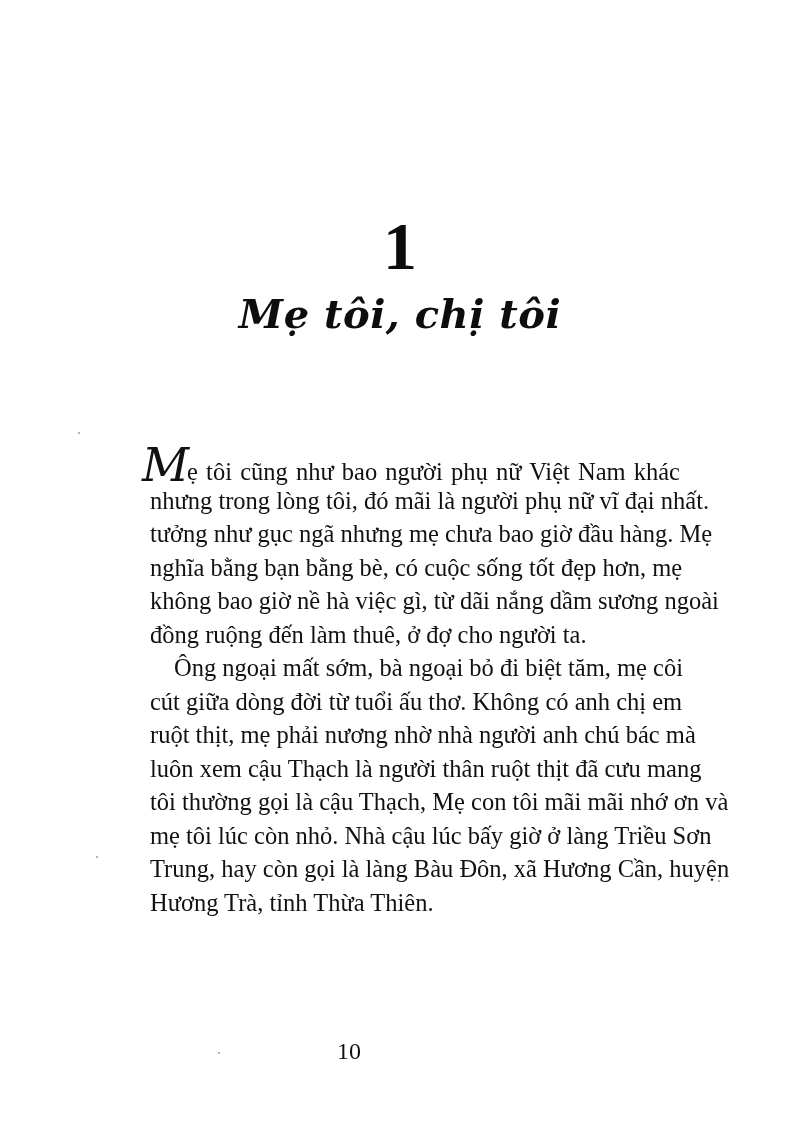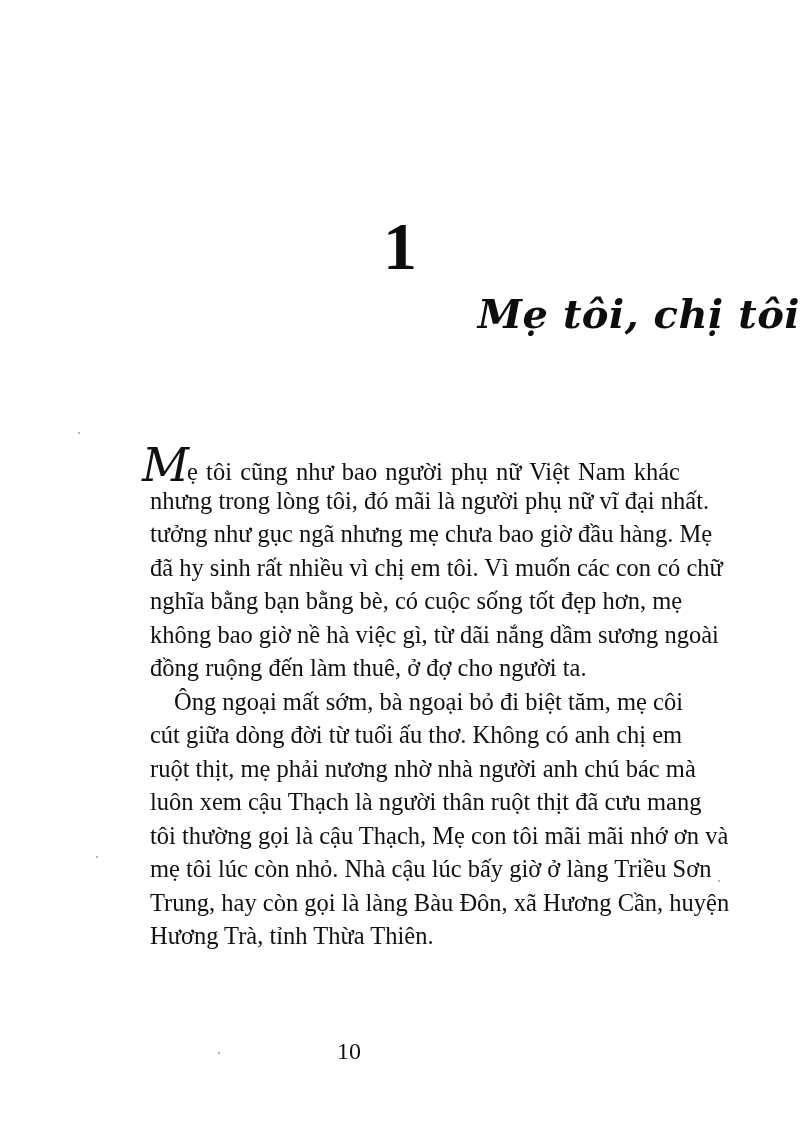--- a/index.html
+++ b/index.html
@@ -31,21 +31,21 @@
       font-weight: bold;
       font-size: 68px;
       line-height: 80px;
       color: #0d0d0d;
     }
     .chapter-title {
       position: absolute;
       left: 0;
       width: 800px;
       top: 286px;
-      text-align: right;
+      text-align: center;
       font-family: "DejaVu Serif", "Liberation Serif", serif;
       font-style: italic;
       font-weight: bold;
       font-size: 40px;
       line-height: 56px;
       color: #0d0d0d;
       letter-spacing: 0.5px;
     }
     .body-text {
       position: absolute;
@@ -112,21 +112,20 @@
 <div class="page">
 
   <div class="chapter-number">1</div>
   <div class="chapter-title">Mẹ tôi, chị tôi</div>
 
   <div class="body-text">
     <div class="para1">
       <span class="line first-line"><span style="padding-left:0"></span><span class="drop-cap">M</span><span>ẹ tôi cũng như bao người phụ nữ Việt Nam khác</span></span>
       <span class="line">nhưng trong lòng tôi, đó mãi là người phụ nữ vĩ đại nhất.</span>
       <span class="line">tưởng như gục ngã nhưng mẹ chưa bao giờ đầu hàng. Mẹ</span>
-      <span class="line">đã hy sinh rất nhiều vì chị em tôi. Vì muốn các con có chữ</span>
       <span class="line">nghĩa bằng bạn bằng bè, có cuộc sống tốt đẹp hơn, mẹ</span>
       <span class="line">không bao giờ nề hà việc gì, từ dãi nắng dầm sương ngoài</span>
       <span class="line last">đồng ruộng đến làm thuê, ở đợ cho người ta.</span>
     </div>
 
     <div class="para2">
       <span class="line indent">Ông ngoại mất sớm, bà ngoại bỏ đi biệt tăm, mẹ côi</span>
       <span class="line">cút giữa dòng đời từ tuổi ấu thơ. Không có anh chị em</span>
       <span class="line">ruột thịt, mẹ phải nương nhờ nhà người anh chú bác mà</span>
       <span class="line">luôn xem cậu Thạch là người thân ruột thịt đã cưu mang</span>

